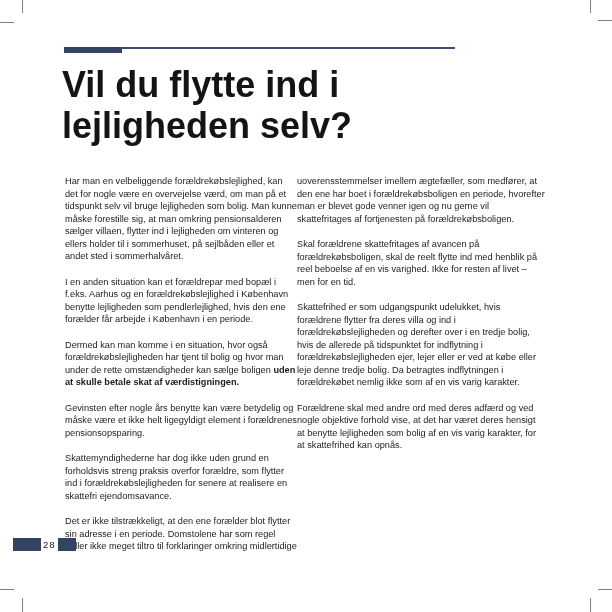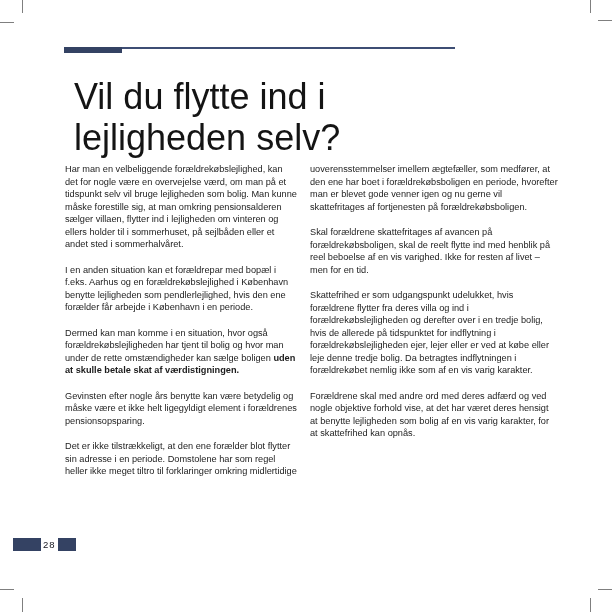--- a/index.html
+++ b/index.html
@@ -27,36 +27,36 @@
   .bl-v { left: 22px;  top: 598px; width: 1px;  height: 14px; }
   .br-h { left: 598px; top: 589px; width: 14px; height: 1px;  }
   .br-v { left: 590px; top: 598px; width: 1px;  height: 14px; }
   
   .rule-thick { position: absolute; left: 64px;  top: 47px; width: 58px;  height: 6px; background: var(--accent); }
   .rule-thin  { position: absolute; left: 122px; top: 47px; width: 333px; height: 2px; background: var(--rule); }
   
   .title {
     position: absolute;
     left: 62px; top: 64px;
-    margin: 12px;
+    margin: 0;
     width: 430px;
     font-size: 36px;
-    font-weight: 400;
+    font-weight: 700;
     line-height: 41px;
     letter-spacing: 0;
     color: #141414;
   }
   .title span { display: block; }
   
   .columns {
     position: absolute;
-    left: 65px; top: 163px;
+    left: 65px; top: 175px;
     width: 493px;
     display: flex;
-    gap: 13px;
+    gap: 0;
   }
   .col { font-size: 9.2px; line-height: 12.5px; color: var(--ink); }
   .col-left  { width: 232px; }
   .col-right { width: 248px; }
   .para { margin: 0 0 13px 0; }
   .para strong { font-weight: 700; }
   
   .footer {
     position: absolute;
     left: 13px; top: 538px;
@@ -96,20 +96,21 @@
     <span>Vil du flytte ind i</span>
     <span>lejligheden selv?</span>
   </h1>
 
   <div class="columns">
     <div class="col col-left">
         <p class="para">Har man en velbeliggende forældrekøbslejlighed, kan det for nogle være en overvejelse værd, om man på et tidspunkt selv vil bruge lejligheden som bolig. Man kunne måske forestille sig, at man omkring pensionsalderen sælger villaen, flytter ind i lejligheden om vinteren og ellers holder til i sommerhuset, på sejlbåden eller et andet sted i sommerhalvåret.</p>
         <p class="para">I en anden situation kan et forældrepar med bopæl i f.eks. Aarhus og en forældrekøbslejlighed i København benytte lejligheden som pendlerlejlighed, hvis den ene forælder får arbejde i København i en periode.</p>
         <p class="para">Dermed kan man komme i en situation, hvor også forældrekøbslejligheden har tjent til bolig og hvor man under de rette omstændigheder kan sælge boligen <strong>uden at skulle betale skat af værdistigningen.</strong></p>
         <p class="para">Gevinsten efter nogle års benytte kan være betydelig og måske være et ikke helt ligegyldigt element i forældrenes pensionsopsparing.</p>
+        <p class="para">Skattemyndighederne har dog ikke uden grund en forholdsvis streng praksis overfor forældre, som flytter ind i forældrekøbslejligheden for senere at realisere en skattefri ejendomsavance.</p>
         <p class="para">Det er ikke tilstrækkeligt, at den ene forælder blot flytter sin adresse i en periode. Domstolene har som regel heller ikke meget tiltro til forklaringer omkring midlertidige</p>
       </div>
     <div class="col col-right">
         <p class="para">uoverensstemmelser imellem ægtefæller, som medfører, at den ene har boet i forældrekøbsboligen en periode, hvorefter man er blevet gode venner igen og nu gerne vil skattefritages af fortjenesten på forældrekøbsboligen.</p>
         <p class="para">Skal forældrene skattefritages af avancen på forældrekøbsboligen, skal de reelt flytte ind med henblik på reel beboelse af en vis varighed. Ikke for resten af livet – men for en tid.</p>
         <p class="para">Skattefrihed er som udgangspunkt udelukket, hvis forældrene flytter fra deres villa og ind i forældrekøbslejligheden og derefter over i en tredje bolig, hvis de allerede på tidspunktet for indflytning i forældrekøbslejligheden ejer, lejer eller er ved at købe eller leje denne tredje bolig. Da betragtes indflytningen i forældrekøbet nemlig ikke som af en vis varig karakter.</p>
         <p class="para">Forældrene skal med andre ord med deres adfærd og ved nogle objektive forhold vise, at det har været deres hensigt at benytte lejligheden som bolig af en vis varig karakter, for at skattefrihed kan opnås.</p>
       </div>
   </div>
 

